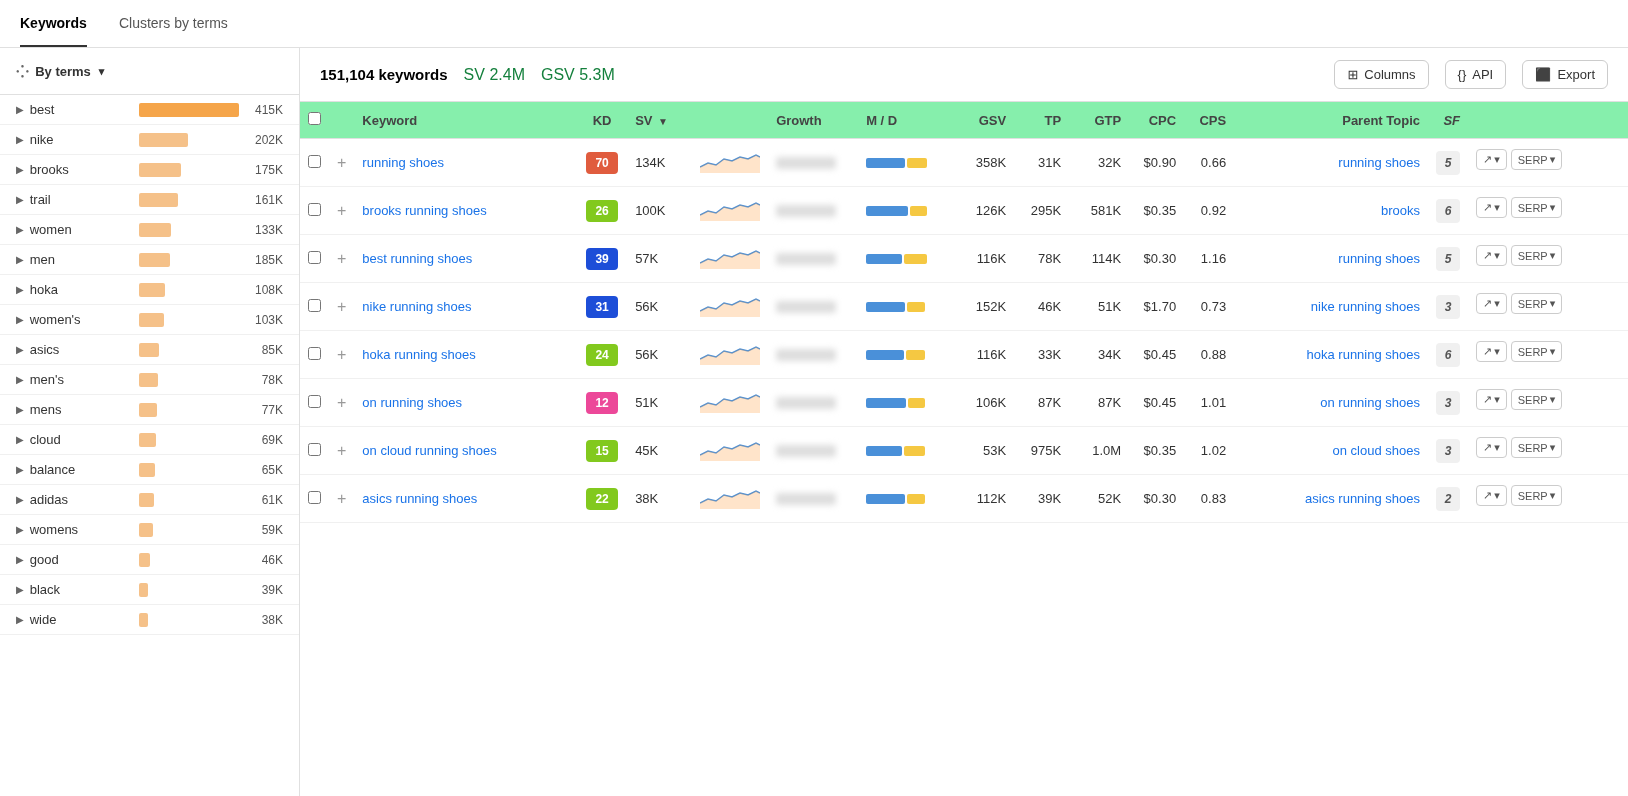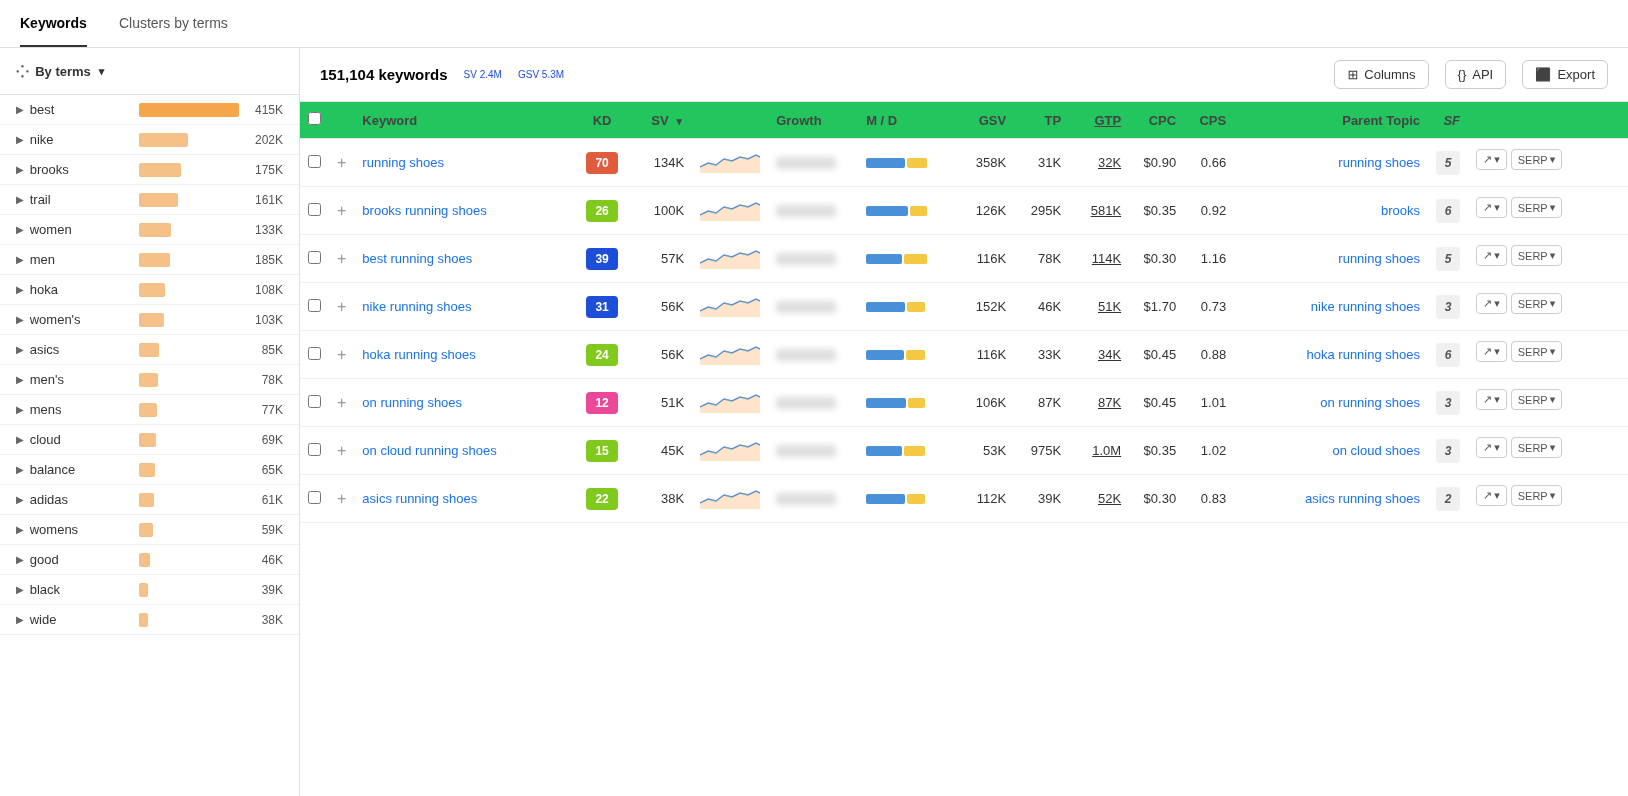--- a/index.html
+++ b/index.html
@@ -106,22 +106,22 @@
       padding: 12px 20px;
       border-bottom: 1px solid #e0e0e0;
       gap: 16px;
     }
     .content-header .kw-count {
       font-size: 15px;
       font-weight: 700;
       color: #000;
     }
     .content-header .stat {
-      font-size: 10px;
-      color: #1d4ed8;
+      font-size: 16px;
+      color: #15803d;
     }
     .content-header .spacer { flex: 1; }
     .header-btn {
       display: flex;
       align-items: center;
       gap: 6px;
       border: 1px solid #ccc;
       border-radius: 6px;
       padding: 6px 12px;
       background: #fff;
@@ -136,21 +136,21 @@
       flex: 1;
     }
     table {
       width: 100%;
       border-collapse: collapse;
       font-size: 13px;
     }
     thead th {
       position: sticky;
       top: 0;
-      background: #22c55e;
+      background: #86efac;
       border-bottom: 1px solid #e0e0e0;
       padding: 10px 8px;
       text-align: left;
       font-weight: 600;
       color: #444;
       white-space: nowrap;
     }
     tbody tr {
       border-bottom: 1px solid #f0f0f0;
     }
@@ -209,27 +209,27 @@
       border-radius: 4px;
       padding: 3px 6px;
       background: #fff;
       cursor: pointer;
       font-size: 11px;
       color: #555;
     }
 
     .col-keyword { min-width: 120px; }
     .col-kd { width: 50px; text-align: center; }
-    .col-sv { width: 65px; text-align: right; }
+    .col-sv { width: 65px; }
     .col-chart { width: 70px; }
     .col-growth { width: 90px; }
     .col-md { width: 85px; }
     .col-gsv { width: 65px; text-align: right; }
     .col-tp { width: 55px; text-align: right; }
-    .col-gtp { width: 60px; text-align: right; text-decoration: underline; }
+    .col-gtp { width: 60px; text-align: right; }
     .col-cpc { width: 55px; text-align: right; }
     .col-cps { width: 50px; text-align: right; }
     .col-parent { min-width: 120px; text-align: right; }
     .col-sf { width: 40px; text-align: right; font-style: italic; }
     .col-actions { width: 160px; }
 
     .sort-icon { font-size: 10px; margin-left: 2px; }
 
     .md-bar-container {
       display: flex;

